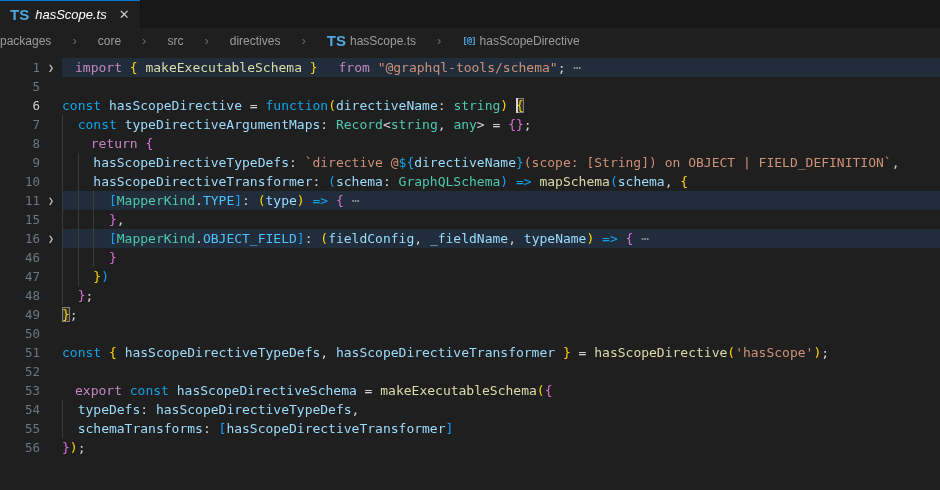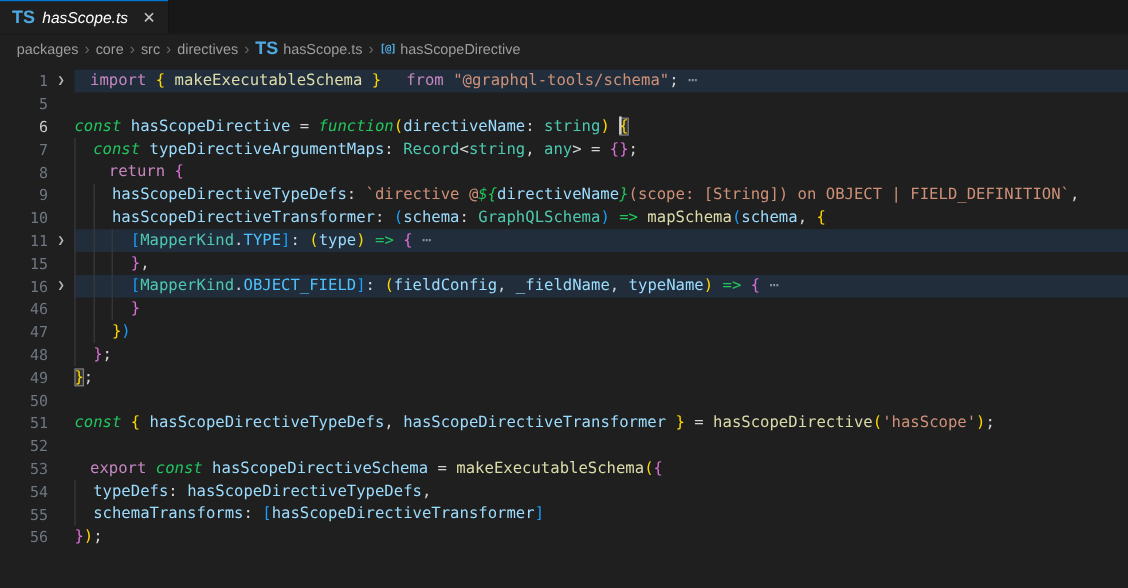--- a/index.html
+++ b/index.html
@@ -25,21 +25,21 @@
   }
   .ts-badge {
     font-family:"Liberation Sans", sans-serif; font-weight:bold;
     font-size:15px; color:#4fa8e0; letter-spacing:0px;
   }
   .tab-title { font-size:13px; font-style:italic; color:#ffffff; }
   .tab-close { color:#c5c5c5; font-size:13px; margin-left:6px; cursor:pointer; line-height:1; }
   
   .breadcrumbs {
     height:23px; display:flex; align-items:center; background:#1f1f1f;
-    padding-left:14px; font-size:12px; color:#9d9d9d; gap:3px;
+    font-size:12px; color:#9d9d9d; gap:19px;
     white-space:nowrap;
   }
   .crumb { cursor:pointer; }
   .crumb-sep { color:#6a6a6a; font-size:13px; padding:0 2px; }
   .crumb-with-icon { display:flex; align-items:center; gap:4px; }
   .sym-icon {
     font-family:"DejaVu Sans Mono", monospace; font-size:9px; font-weight:bold;
     color:#4fa8e0; letter-spacing:-1px;
   }
   
@@ -47,21 +47,21 @@
   .row { display:flex; height:19px; line-height:19px; font-size:13px; }
   .gutter { width:62px; flex:none; display:flex; color:#6e7681; user-select:none; }
   .lnum { width:40px; text-align:right; font-size:12.5px; }
   .lnum.active { color:#cccccc; }
   .chev { width:22px; text-align:center; color:#b8b8b8; font-size:10px; line-height:19px; cursor:pointer; }
   .code { flex:1; position:relative; white-space:pre; }
   .row.hl .code { background:#212d3a; }
   .guide { position:absolute; top:0; bottom:0; width:1px; background:#3b3b3b; }
   
   .t-kw   { color:#c586c0;padding-left:13px; }
-  .t-kw2  { color:#22c55e;font-style:italic; }
+  .t-kw2  { color:#0ea5e9; }
   .t-fn   { color:#dcdcaa; }
   .t-var  { color:#9cdcfe; }
   .t-type { color:#4ec9b0; }
   .t-cst  { color:#4fc1ff; }
   .t-str  { color:#ce9178; }
   .t-pun  { color:#d4d4d4; }
   .t-b1   { color:#ffd700; }
   .t-b2   { color:#da70d6; }
   .t-b3   { color:#179fff; }
   .t-ell  { color:#8a9199; }

